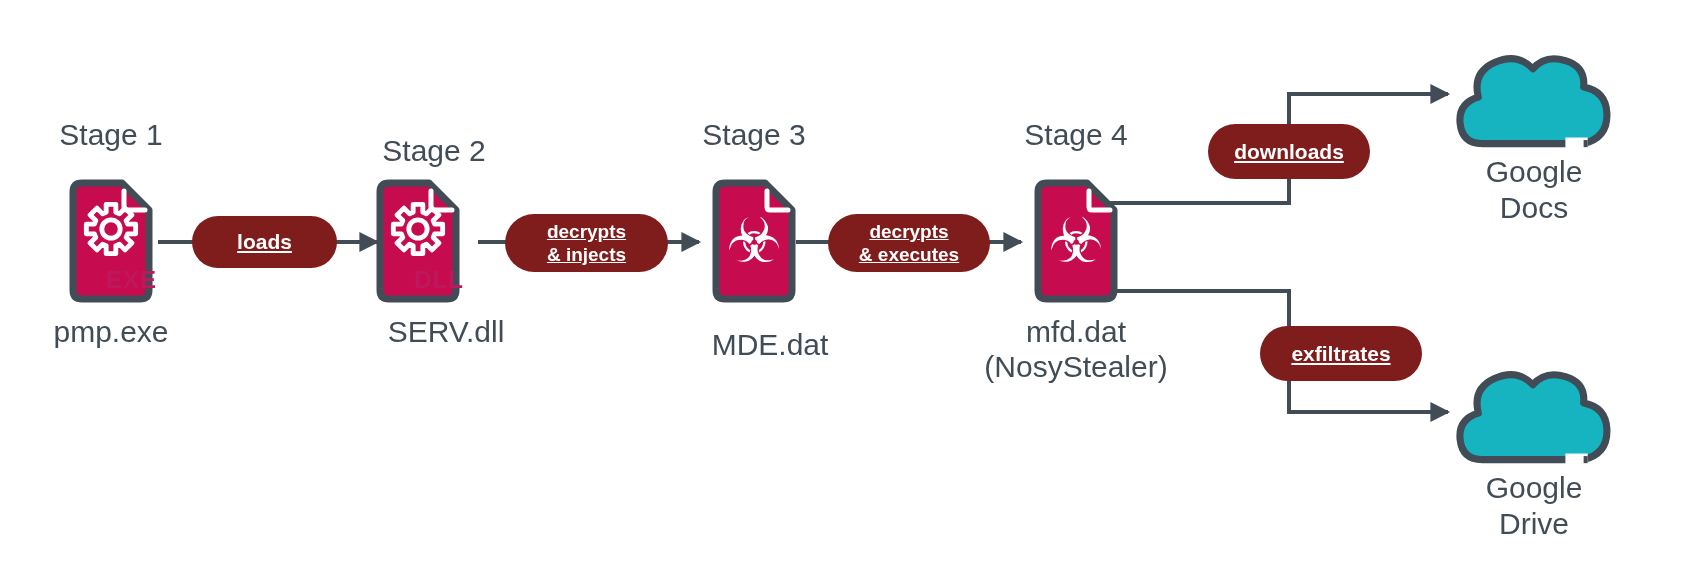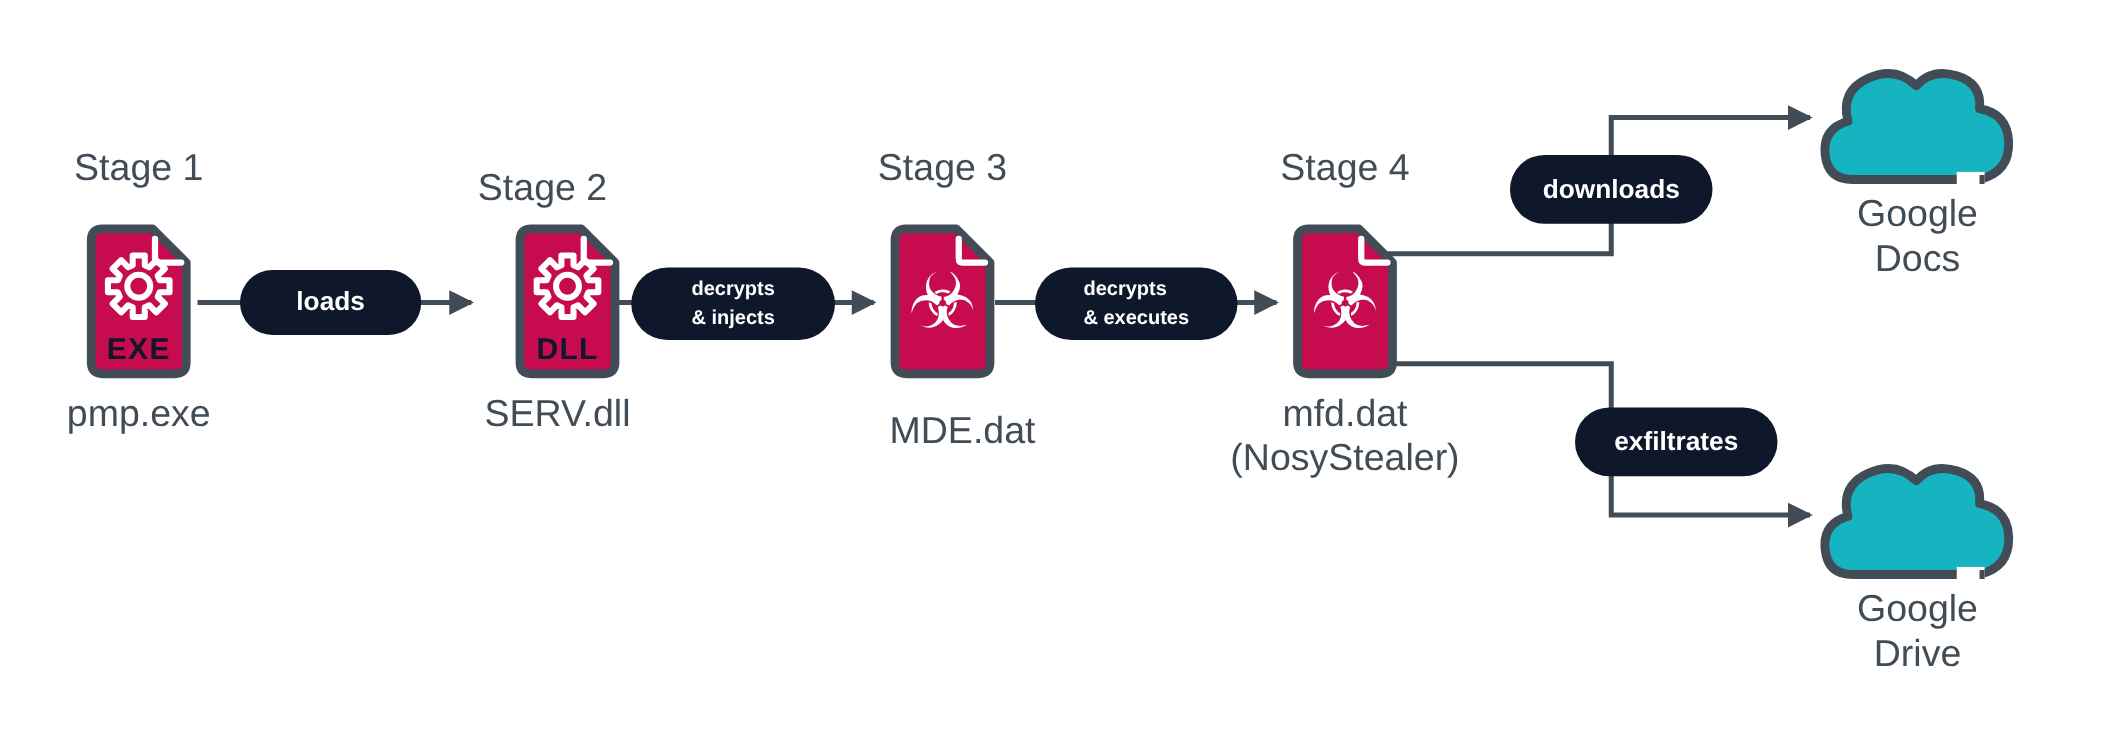--- a/index.html
+++ b/index.html
@@ -14,33 +14,34 @@
   .stage-label{
     font-size:30px;font-weight:500;color:#424c56;
     text-align:center;width:220px;
   }
   .file-label{
     font-size:30px;font-weight:500;color:#424c56;
     text-align:center;width:260px;line-height:35px;
     white-space:pre-line;
   }
   .pill{
-    background:#0f172a;border-radius:30px;
+    background:#7f1d1d;border-radius:30px;
     color:#ffffff;display:flex;align-items:center;justify-content:center;
-    text-align:left;font-weight:700;white-space:pre-line;
+    text-align:center;font-weight:700;white-space:pre-line;
     z-index:3;
+    text-decoration:underline;
   }
   .pill.one-line{font-size:21px;}
-  .pill.two-line{font-size:16px;line-height:23px;}
+  .pill.two-line{font-size:19px;line-height:23px;}
   .file-icon{width:92px;height:126px;z-index:2;}
   .file-icon svg.body{position:absolute;left:0;top:0;}
   .gear-wrap{position:absolute;left:17px;top:22px;width:58px;height:58px;}
   .badge{
     position:absolute;left:0;top:88px;width:100%;
-    text-align:center;color:#0f172a;font-weight:700;
+    text-align:right;color:#be185d;font-weight:700;
     font-size:24px;letter-spacing:1px;
   }
   .bio-glyph{
     position:absolute;left:0;top:24px;width:100%;
     text-align:center;color:#ffffff;
     font-family:"DejaVu Sans",sans-serif;
     font-size:62px;line-height:78px;
   }
   .cloud{width:162px;height:114px;z-index:2;}
   .dest-label{
@@ -80,21 +81,21 @@
         <circle cx="30" cy="30" r="9.5" fill="none" stroke="#ffffff" stroke-width="5"></circle>
       </svg>
     </div>
     <div class="badge">EXE</div>
   </div>
   <div class="abs file-label" style="left:-19px;top:314px;">pmp.exe</div>
 
   <div class="abs pill one-line" style="left:192px;top:216px;width:145px;height:52px;">loads</div>
 
   <div class="abs stage-label" style="left:324px;top:118px;margin-top:16px;">Stage 2</div>
-  <div class="abs file-icon" style="left:408px;top:178px;">
+  <div class="abs file-icon" style="left:372px;top:178px;">
     <svg class="body" width="92" height="126" viewBox="0 0 92 126">
       <path d="M57 5 H17 Q8 5 8 14 V112 Q8 121 17 121 H75 Q84 121 84 112 V32 Z" fill="#c60c4e" stroke="#424c56" stroke-width="7" stroke-linejoin="round"></path>
       <path d="M59 13 V29 Q59 32 62 32 H80" fill="none" stroke="#ffffff" stroke-width="5" stroke-linecap="round" stroke-linejoin="round"></path>
     </svg>
     <div class="gear-wrap">
       <svg width="58" height="58" viewBox="0 0 60 60">
         <path d="M47.3 25 L55.5 25 L55.5 35 L47.3 35 L45.7 38.7 L51.6 44.5 L44.5 51.6 L38.7 45.7 L35 47.3 L35 55.5 L25 55.5 L25 47.3 L21.3 45.7 L15.5 51.6 L8.4 44.5 L14.3 38.7 L12.7 35 L4.5 35 L4.5 25 L12.7 25 L14.3 21.3 L8.4 15.5 L15.5 8.4 L21.3 14.3 L25 12.7 L25 4.5 L35 4.5 L35 12.7 L38.7 14.3 L44.5 8.4 L51.6 15.5 L45.7 21.3 Z" fill="none" stroke="#ffffff" stroke-width="5" stroke-linejoin="round"></path>
         <circle cx="30" cy="30" r="9.5" fill="none" stroke="#ffffff" stroke-width="5"></circle>
       </svg>
     </div>

